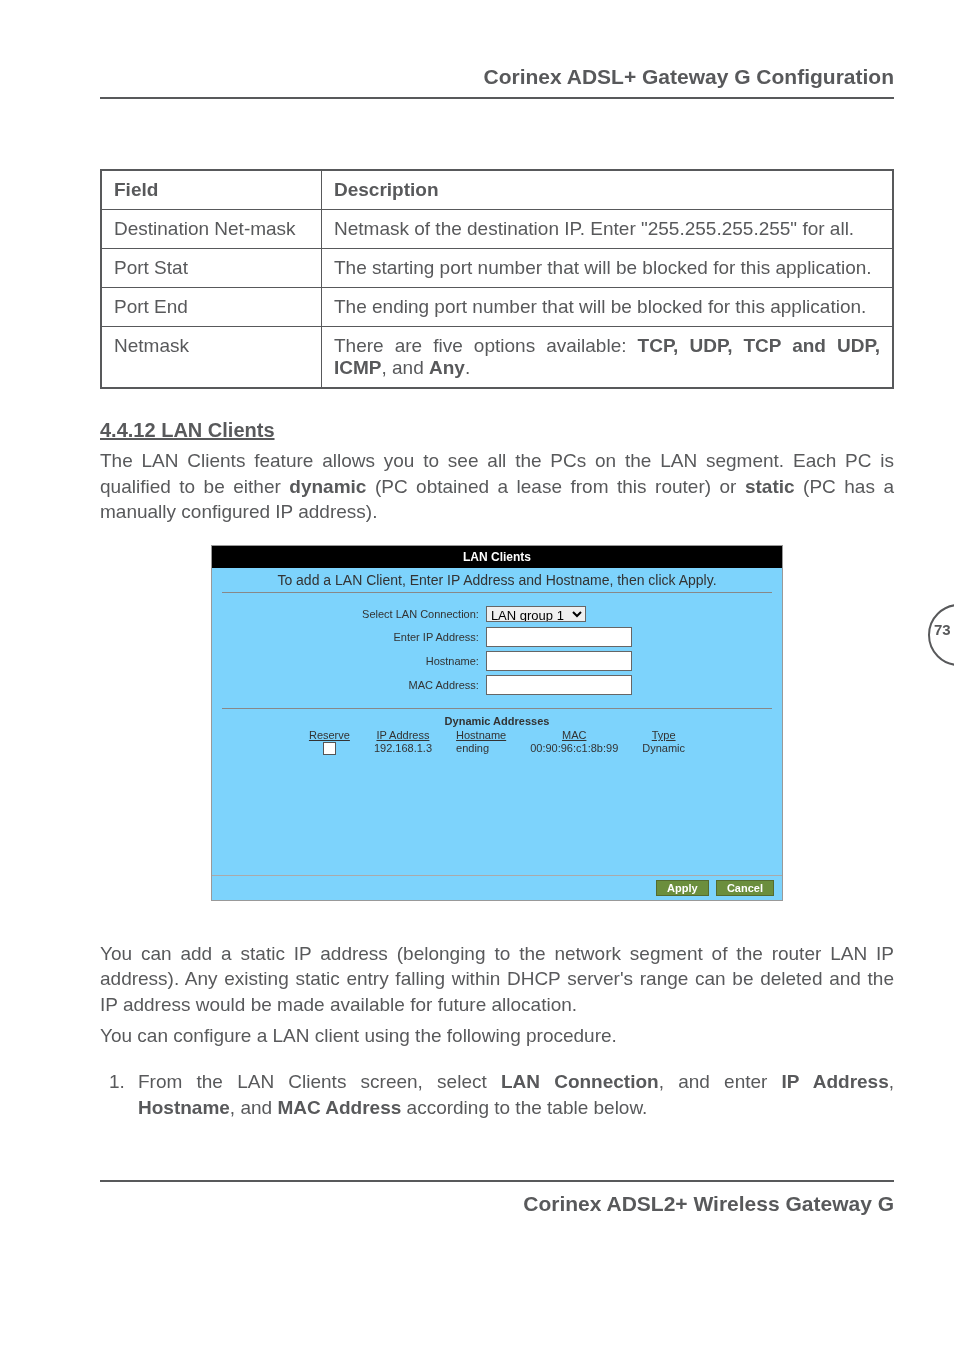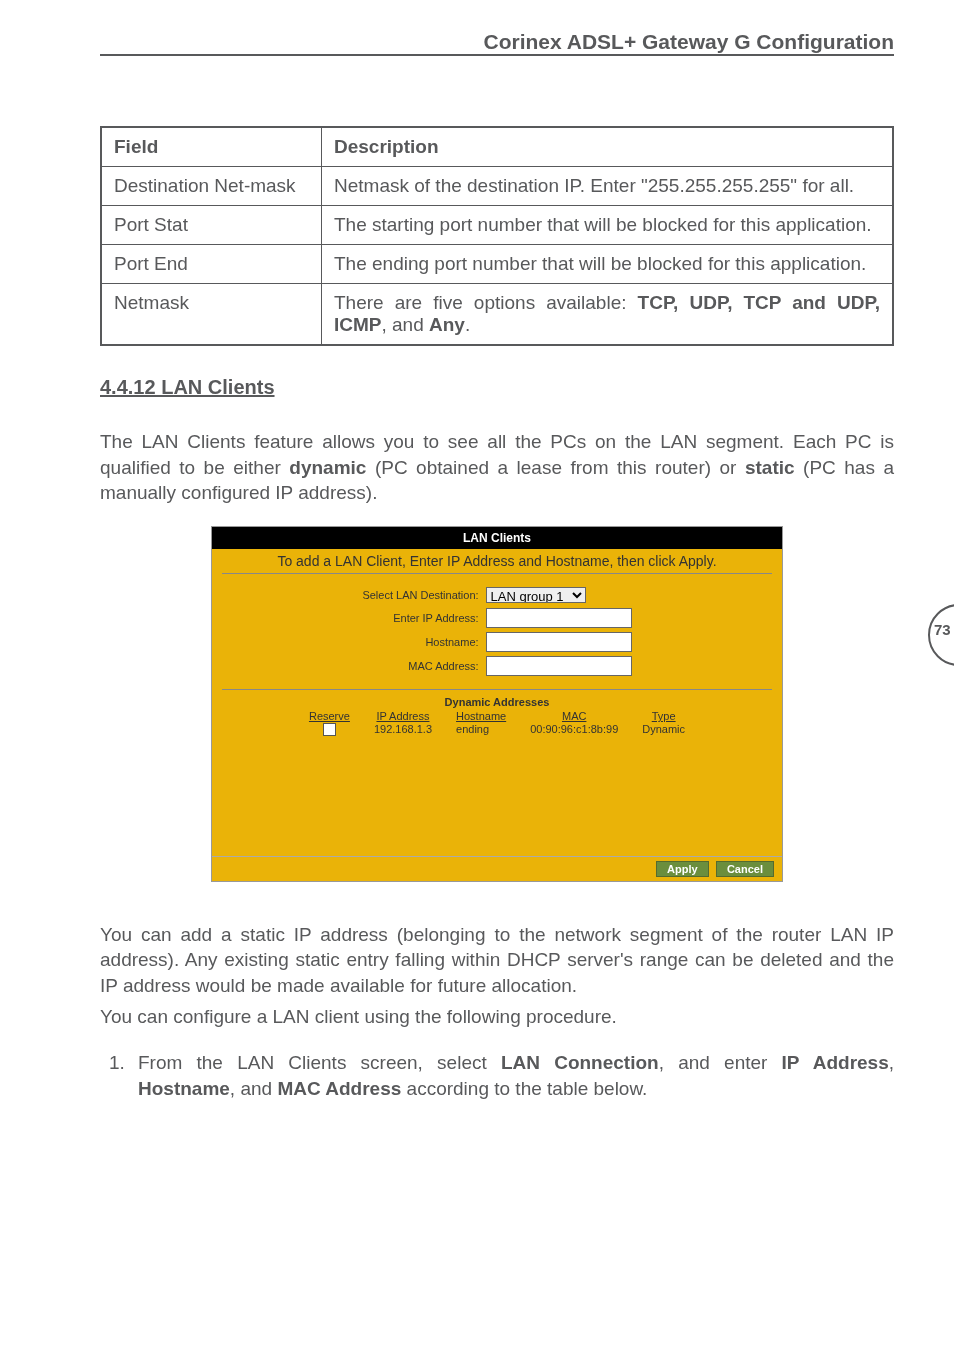--- a/index.html
+++ b/index.html
@@ -13,21 +13,23 @@
   .page {
     padding: 30px 60px 40px 100px;
     position: relative;
   }
   .top-header {
     text-align: right;
     font-weight: bold;
     font-size: 21px;
     color: #58595b;
     border-bottom: 2px solid #58595b;
+    padding-bottom: 8px;
     margin-bottom: 70px;
+    margin-top: 35px;
   }
   table.fields {
     border-collapse: collapse;
     width: 100%;
     border: 2px solid #58595b;
     margin-bottom: 30px;
   }
   table.fields th, table.fields td {
     border: 1px solid #58595b;
     padding: 8px 12px;
@@ -38,41 +40,41 @@
   table.fields th {
     font-weight: bold;
   }
   table.fields td.desc {
     text-align: justify;
   }
   .section-heading {
     font-weight: bold;
     font-size: 20px;
     text-decoration: underline;
-    margin-bottom: 30px;
+    margin-bottom: 6px;
   }
   .body-text {
     font-size: 19px;
     text-align: justify;
     line-height: 1.35;
     margin-bottom: 20px;
   }
   .body-text b { font-weight: bold; }
   .screenshot-wrap {
     display:flex;
     justify-content:center;
     margin: 20px 0 40px 0;
   }
   .lan-panel {
     width: 570px;
     border: 1px solid #999;
     font-size: 12px;
     font-family: Verdana, Arial, sans-serif;
     color: #333;
-    background: #eab308;
+    background: #7dd3fc;
   }
   .lan-title {
     background: #000;
     color: #fff;
     font-weight: bold;
     text-align: center;
     padding: 4px 0;
     font-size: 12px;
   }
   .lan-instr {
@@ -217,21 +219,21 @@
   </div>
 
   <div class="screenshot-wrap">
     <div class="lan-panel">
       <div class="lan-title">LAN Clients</div>
       <div class="lan-instr">To add a LAN Client, Enter IP Address and Hostname, then click Apply.</div>
       <div class="lan-form">
         <table>
           <tbody>
               <tr>
-            <td class="lbl">Select LAN Destination:</td>
+            <td class="lbl">Select LAN Connection:</td>
             <td><select><option>LAN group 1</option></select></td>
           </tr>
           <tr>
             <td class="lbl">Enter IP Address:</td>
             <td><input style=""></td>
           </tr>
           <tr>
             <td class="lbl">Hostname:</td>
             <td><input style=""></td>
           </tr>
@@ -271,20 +273,21 @@
 
   <div class="body-text">You can add a static IP address (belonging to the network segment of the router LAN IP address). Any existing static entry falling within DHCP server's range can be deleted and the IP address would be made available for future allocation.</div>
   <div class="body-text" style="margin-top:-14px">You can configure a LAN client using the following procedure.</div>
 
   <ol class="steps">
     <li>
       <span>From the LAN Clients screen, select </span><b>LAN Connection</b><span>, and enter </span><b>IP Address</b><span>, </span><b>Hostname</b><span>, and </span><b>MAC Address</b><span> according to the table below.</span>
     </li>
   </ol>
 
+  <div class="bottom-rule">Corinex ADSL2+ Wireless Gateway G</div>
 
   <div class="page-tab">
     <svg width="70" height="70" viewBox="0 0 70 70">
       <circle cx="55" cy="35" r="30" fill="none" stroke="#58595b" stroke-width="2"></circle>
     </svg>
     <div class="page-num">73</div>
   </div>
 </div>
 
 </body></html>

